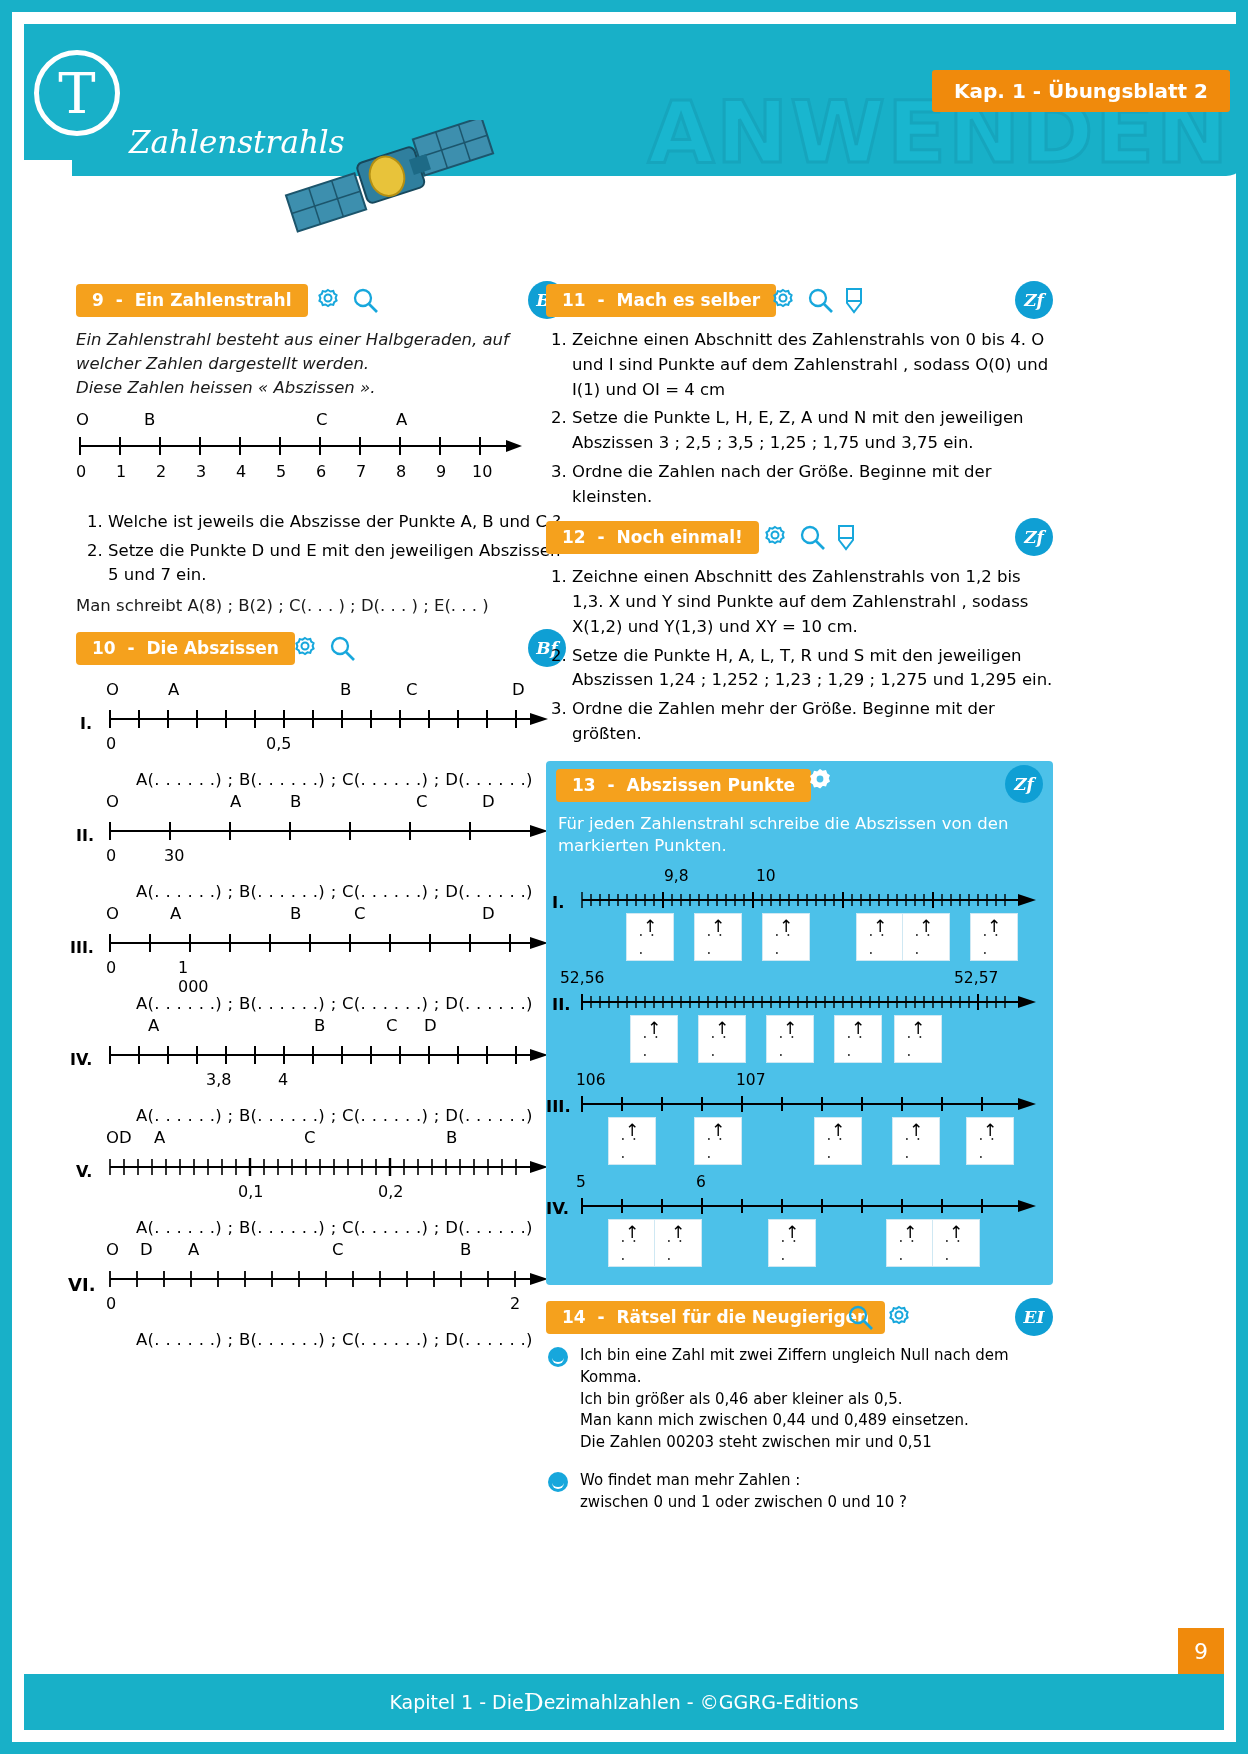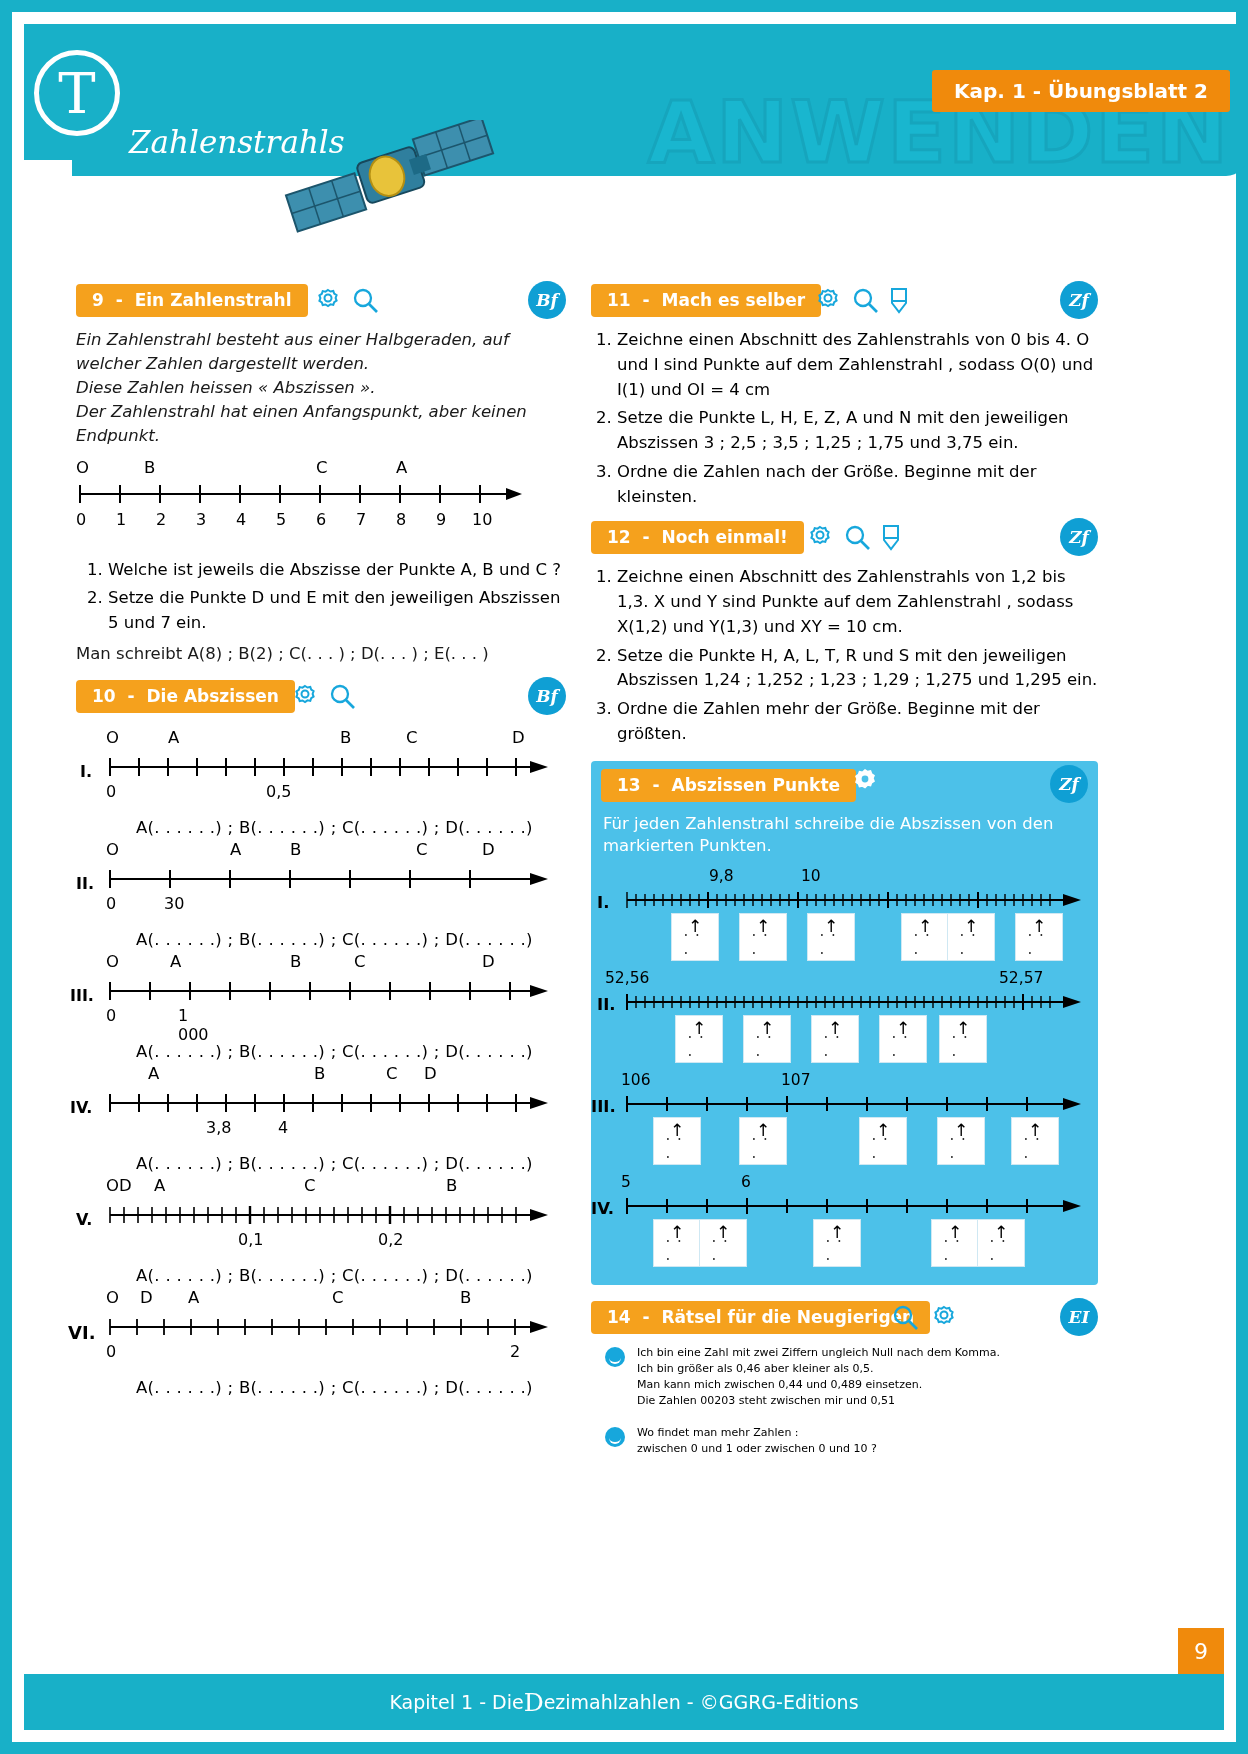--- a/index.html
+++ b/index.html
@@ -49,21 +49,21 @@
     position:absolute;right:18px;top:46px;
     background:#f08a0c;color:#fff;font-weight:bold;font-size:20px;
     padding:9px 22px;border-radius:3px;z-index:5;
   }
   .satellite{
     position:absolute;left:265px;top:108px;width:230px;height:125px;z-index:6;
   }
 
   
   .col-left{position:absolute;left:64px;top:272px;width:490px;}
-  .col-right{position:absolute;left:579px;top:272px;width:507px;}
+  .col-right{position:absolute;left:534px;top:272px;width:507px;}
 
   
   .ex-head{position:relative;height:34px;margin-bottom:10px;}
   .ex-pill{
     display:inline-block;background:#f5a11d;color:#fff;font-weight:bold;
     font-size:17px;padding:6px 16px 7px 16px;border-radius:4px;
     white-space:nowrap;
   }
   .ex-pill .num{margin-right:6px;}
   .badge-circle{
@@ -103,21 +103,21 @@
   .boxwhite .arrow{
     position:absolute;left:50%;top:4px;transform:translateX(-50%);
     font-size:17px;line-height:1;
   }
   .boxwhite .dots{
     position:absolute;left:50%;bottom:2px;transform:translateX(-50%);
     font-size:15px;color:#333;letter-spacing:1px;
   }
 
   
-  .riddle{font-size:11px;line-height:1.45;margin-left:46px;position:relative;}
+  .riddle{font-size:15px;line-height:1.45;margin-left:34px;position:relative;}
   .smiley{
     position:absolute;left:-32px;top:2px;width:20px;height:20px;border-radius:50%;
     background:#17a7dc;
   }
   .smiley:after{
     content:"";position:absolute;left:4px;top:9px;width:12px;height:6px;
     border-bottom:2px solid #fff;border-radius:0 0 10px 10px;
   }
 
   
@@ -177,21 +177,20 @@
         <svg width="30" height="30" viewBox="0 0 30 30">
             <circle cx="12" cy="12" r="8" fill="none" stroke="#17a7dc" stroke-width="2.3"></circle>
             <line x1="18" y1="18" x2="26" y2="26" stroke="#17a7dc" stroke-width="2.6"></line>
           </svg>
       </span>
       <span class="badge-circle">Bf</span>
     </div>
 
     <div class="body-text italic">Ein Zahlenstrahl besteht aus einer Halbgeraden, auf welcher Zahlen dargestellt werden.</div>
     <div class="body-text italic">Diese Zahlen heissen « Abszissen ».</div>
-    <div class="body-text italic">Der Zahlenstrahl hat einen Anfangspunkt, aber keinen Endpunkt.</div>
 
     <div style="position:relative;height:96px;margin-top:10px;">
       <div class="labels-row">
         <span style="left:0px;">O</span>
         <span style="left:68px;">B</span>
         <span style="left:240px;">C</span>
         <span style="left:320px;">A</span>
       </div>
       <svg width="450" height="28" viewBox="0 0 450 28">
         <line x1="4" y1="14" x2="430" y2="14" stroke="#000" stroke-width="2"></line>

